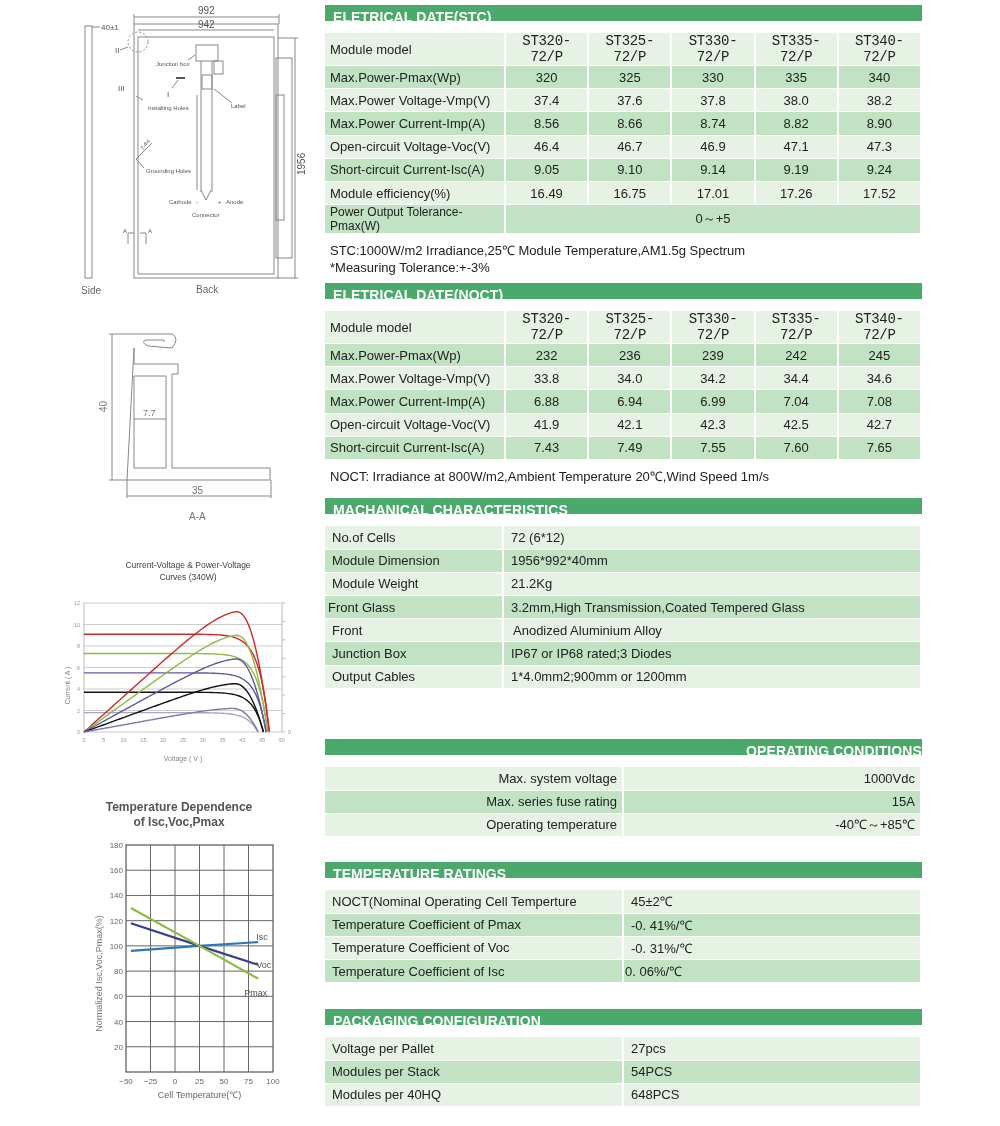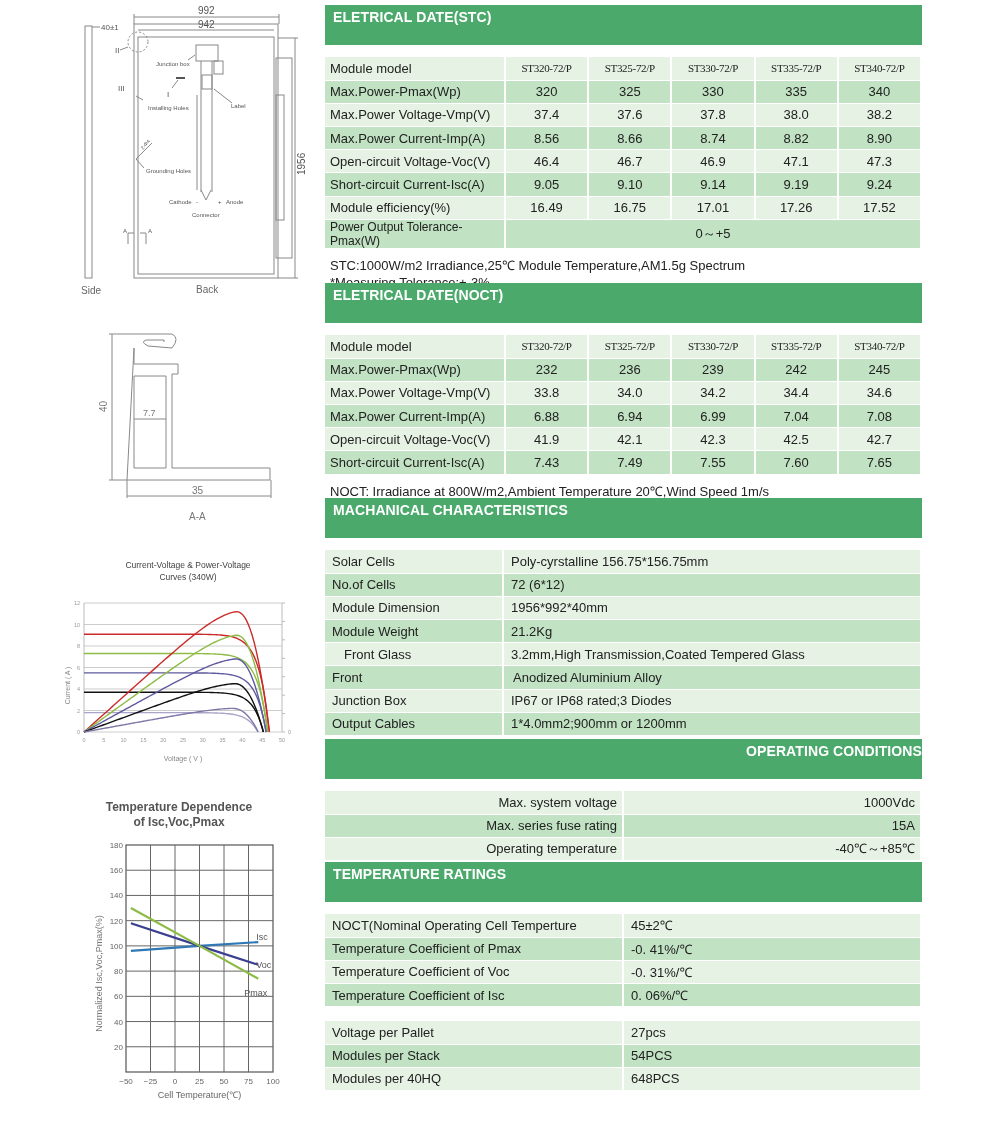--- a/index.html
+++ b/index.html
@@ -1,26 +1,26 @@
 <!DOCTYPE html>
 <html><head>
 <meta charset="utf-8">
 <style>
   * { box-sizing: border-box; margin: 0; padding: 0; }
   body { width: 1000px; height: 1126px; background: #ffffff; font-family: "Liberation Sans", sans-serif; color: #222; position: relative; overflow: hidden; }
   .left { position: absolute; left: 0; top: 0; width: 320px; height: 1013px; }
   .right { position: absolute; left: 325px; top: 0; width: 597px; }
   .section { position: absolute; left: 0; width: 597px; }
-  .sec-header { background: #4ba96c; color: #fff; font-weight: bold; font-size: 14px; height: 40px; line-height: 24px; padding-left: 8px; letter-spacing: 0.1px; }
+  .sec-header { background: #4ba96c; color: #fff; font-weight: bold; font-size: 14px; height: 16px; line-height: 24px; padding-left: 8px; letter-spacing: 0.1px; }
   table { border-collapse: collapse; width: 100%; margin-top: 12px; font-size: 13px; }
   td { height: 23.2px; padding: 0 5px; border-right: 2px solid #fff; border-bottom: 1px solid #fff; vertical-align: middle; }
   tr:nth-child(odd) td { background: #e6f2e3; }
   tr:nth-child(even) td { background: #c1e2c3; }
   td.val { text-align: center; }
-  td.model { font-family: Liberation Serif, serif; font-size: 11px; letter-spacing: -0.3px; }
+  td.model { font-family: Liberation Mono, monospace; font-size: 14px; letter-spacing: -0.3px; }
   .note { font-size: 13px; line-height: 17px; margin-top: 8px; padding-left: 5px; }
   .small-label { font-size: 12px; }
   svg text { font-family: "Liberation Sans", sans-serif; }
 </style>
 </head>
 <body>
 
 <div class="left">
 
   <svg width="320" height="300" style="position:absolute;left:0;top:0;">
@@ -370,37 +370,33 @@
 
   <div class="section" style="top:498px;">
     <div class="sec-header">MACHANICAL CHARACTERISTICS</div>
     <table>
       <colgroup>
           <col style="width:178px">
           <col>
         </colgroup>
       <tbody id="mech-body">
           <tr>
-            <td style="padding-left: 7px;">Solar Cells</td>
-            <td style="padding-left: 7px;">Poly-cyrstalline 156.75*156.75mm</td>
-          </tr>
-          <tr>
             <td style="padding-left: 7px;">No.of Cells</td>
             <td style="padding-left: 7px;">72 (6*12)</td>
           </tr>
           <tr>
             <td style="padding-left: 7px;">Module Dimension</td>
             <td style="padding-left: 7px;">1956*992*40mm</td>
           </tr>
           <tr>
             <td style="padding-left: 7px;">Module Weight</td>
             <td style="padding-left: 7px;">21.2Kg</td>
           </tr>
           <tr>
-            <td style="padding-left: 19px;">Front Glass</td>
+            <td style="padding-left: 3px;">Front Glass</td>
             <td style="padding-left: 7px;">3.2mm,High Transmission,Coated Tempered Glass</td>
           </tr>
           <tr>
             <td style="padding-left: 7px;">Front</td>
             <td style="padding-left: 9px;">Anodized Aluminium Alloy</td>
           </tr>
           <tr>
             <td style="padding-left: 7px;">Junction Box</td>
             <td style="padding-left: 7px;">IP67 or IP68 rated;3 Diodes</td>
           </tr>
@@ -451,27 +447,28 @@
           <tr>
             <td style="padding-left: 7px;">Temperature Coefficient of Pmax</td>
             <td style="padding-left: 7px;">-0. 41%/℃</td>
           </tr>
           <tr>
             <td style="padding-left: 7px;">Temperature Coefficient of Voc</td>
             <td style="padding-left: 7px;">-0. 31%/℃</td>
           </tr>
           <tr>
             <td style="padding-left: 7px;">Temperature Coefficient of Isc</td>
-            <td style="padding-left: 7px;">0. 06%/℃</td>
+            <td style="padding-left: 1px;">0. 06%/℃</td>
           </tr>
         </tbody>
     </table>
   </div>
 
   <div class="section" style="top:1009px;">
+    <div class="sec-header">PACKAGING  CONFIGURATION</div>
     <table>
       <colgroup>
           <col style="width:298px">
           <col>
         </colgroup>
       <tbody id="pack-body">
           <tr>
             <td style="padding-left: 7px;">Voltage  per  Pallet</td>
             <td style="padding-left: 7px;">27pcs</td>
           </tr>

